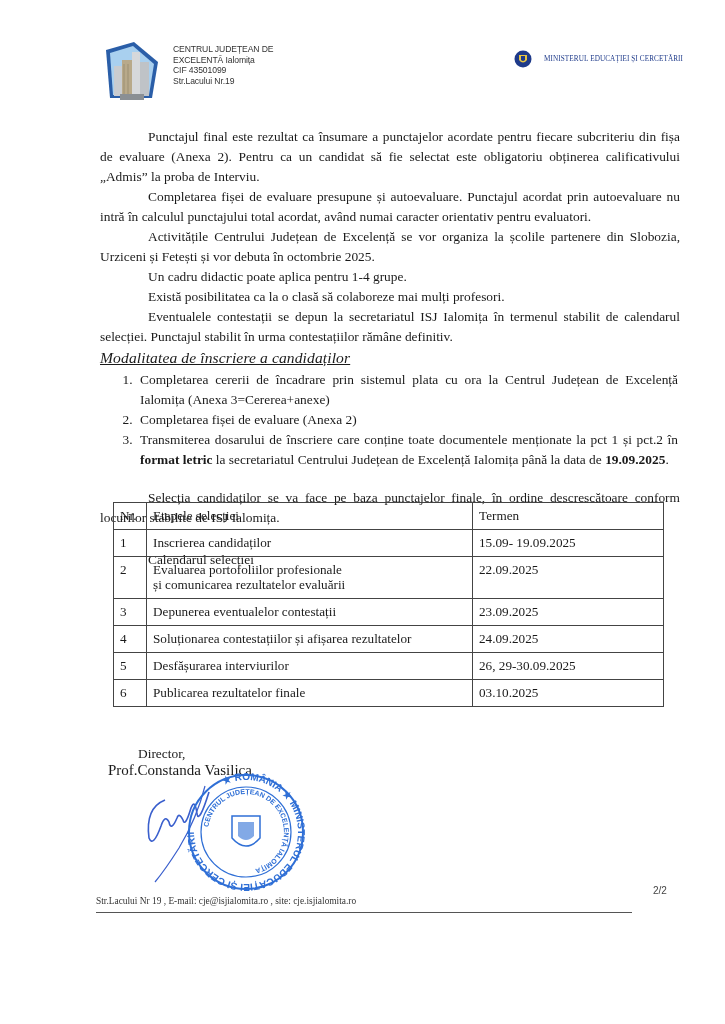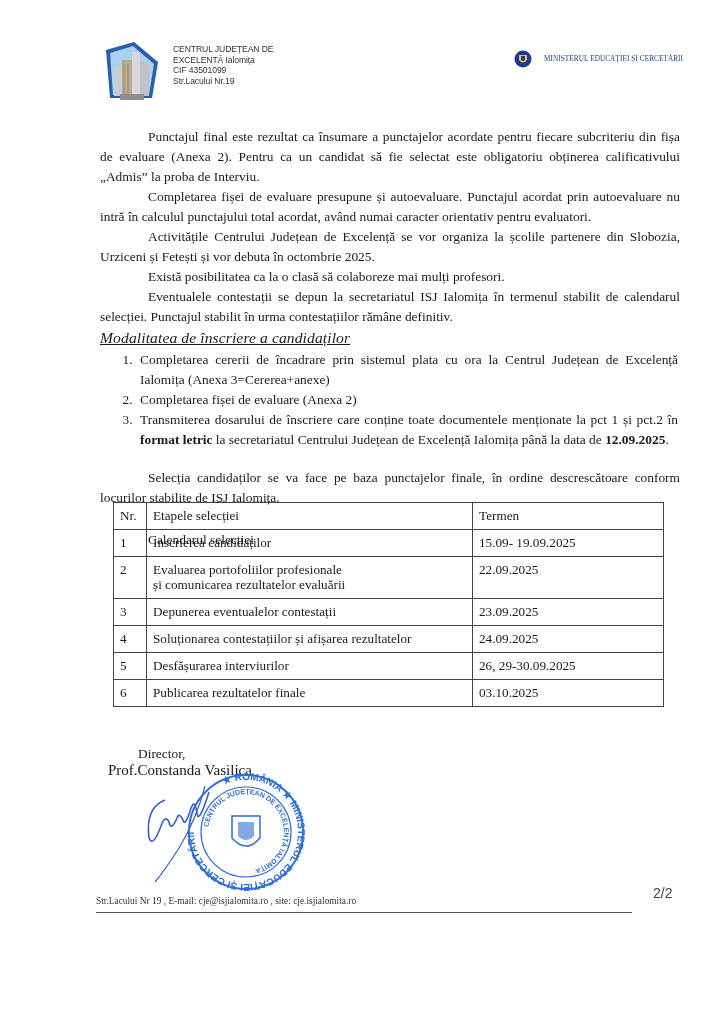--- a/index.html
+++ b/index.html
@@ -28,21 +28,21 @@
   table.cal td.nr { width: 20px; }
   table.cal td.term { width: 178px; }
 
   
   .director { position: absolute; left: 138px; top: 746px; font-size: 13.4px; }
   .director-name { position: absolute; left: 108px; top: 762px; font-size: 15px; }
   .sig { position: absolute; left: 135px; top: 778px; width: 110px; height: 110px; }
   .stamp { position: absolute; left: 186px; top: 772px; width: 120px; height: 120px; }
 
   
-  .page-num { position: absolute; left: 653px; top: 885px; font-family: "Liberation Sans", sans-serif; font-size: 14px; color: #444; }
+  .page-num { position: absolute; left: 653px; top: 885px; font-family: "Liberation Sans", sans-serif; font-size: 10px; color: #444; }
   .footer-text { position: absolute; left: 96px; top: 896px; font-family: "Liberation Serif", serif; font-size: 9.4px; color: #333; }
   .footer-line { position: absolute; left: 96px; top: 912px; width: 536px; height: 1px; background: #555; }
 </style>
 </head>
 <body>
 
 <svg class="logo-left" viewBox="0 0 62 66">
   <polygon points="6,10 34,2 58,22 52,58 10,58" fill="#2a5ea8"></polygon>
   <polygon points="10,13 33,6 54,24 49,55 13,55" fill="#a9d0ef"></polygon>
   <rect x="14" y="26" width="8" height="30" fill="#c9ccd0"></rect>
@@ -65,28 +65,29 @@
     <path d="M5,5 L13,5 L13,10 Q9,15 5,10 Z" fill="#e8c542"></path>
     <path d="M7,6 L11,6 L11,10 Q9,12 7,10 Z" fill="#1e3a8a"></path>
   </svg>
   <span class="ministry-name">MINISTERUL EDUCAȚIEI ȘI CERCETĂRII</span>
 </div>
 
 <div class="body">
   <p class="p">Punctajul final este rezultat ca însumare a punctajelor acordate pentru fiecare subcriteriu din fișa de evaluare (Anexa 2). Pentru ca un candidat să fie selectat este obligatoriu obținerea calificativului „Admis” la proba de Interviu.</p>
   <p class="p">Completarea fișei de evaluare presupune și autoevaluare. Punctajul acordat prin autoevaluare nu intră în calculul punctajului total acordat, având numai caracter orientativ pentru evaluatori.</p>
   <p class="p">Activitățile Centrului Județean de Excelență se vor organiza la școlile partenere din Slobozia, Urziceni și Fetești  și vor debuta în octombrie 2025.</p>
+  <p class="p">Un cadru didactic poate aplica pentru 1-4 grupe.</p>
   <p class="p">Există posibilitatea ca la o clasă să colaboreze  mai mulți profesori.</p>
   <p class="p">Eventualele contestații se depun la secretariatul ISJ Ialomița în termenul stabilit de calendarul selecției. Punctajul stabilit  în urma contestațiilor rămâne  definitiv.</p>
 
   <div class="section-title">Modalitatea de înscriere a candidaților</div>
   <ol class="steps">
     <li>Completarea cererii de încadrare prin sistemul plata cu ora la Centrul Județean de Excelență Ialomița (Anexa 3=Cererea+anexe)</li>
     <li>Completarea fișei de evaluare (Anexa 2)</li>
-    <li><span>Transmiterea dosarului de înscriere care conține toate documentele menționate la pct 1 și pct.2 în </span><span class="bold">format letric</span><span> la secretariatul Centrului Județean de Excelență Ialomița  până la data de </span><span class="bold">12.09.2025</span><span>.</span></li>
+    <li><span>Transmiterea dosarului de înscriere care conține toate documentele menționate la pct 1 și pct.2 în </span><span class="bold">format letric</span><span> la secretariatul Centrului Județean de Excelență Ialomița  până la data de </span><span class="bold">19.09.2025</span><span>.</span></li>
   </ol>
   <div class="gap"></div>
   <p class="p">Selecția candidaților se va face pe baza punctajelor finale, în ordine descrescătoare conform locurilor stabilite de ISJ Ialomița.</p>
   <div class="cal-label">Calendarul selecției</div>
 </div>
 
 <table class="cal">
   <tbody>
       <tr>
     <td class="nr">Nr.</td>

